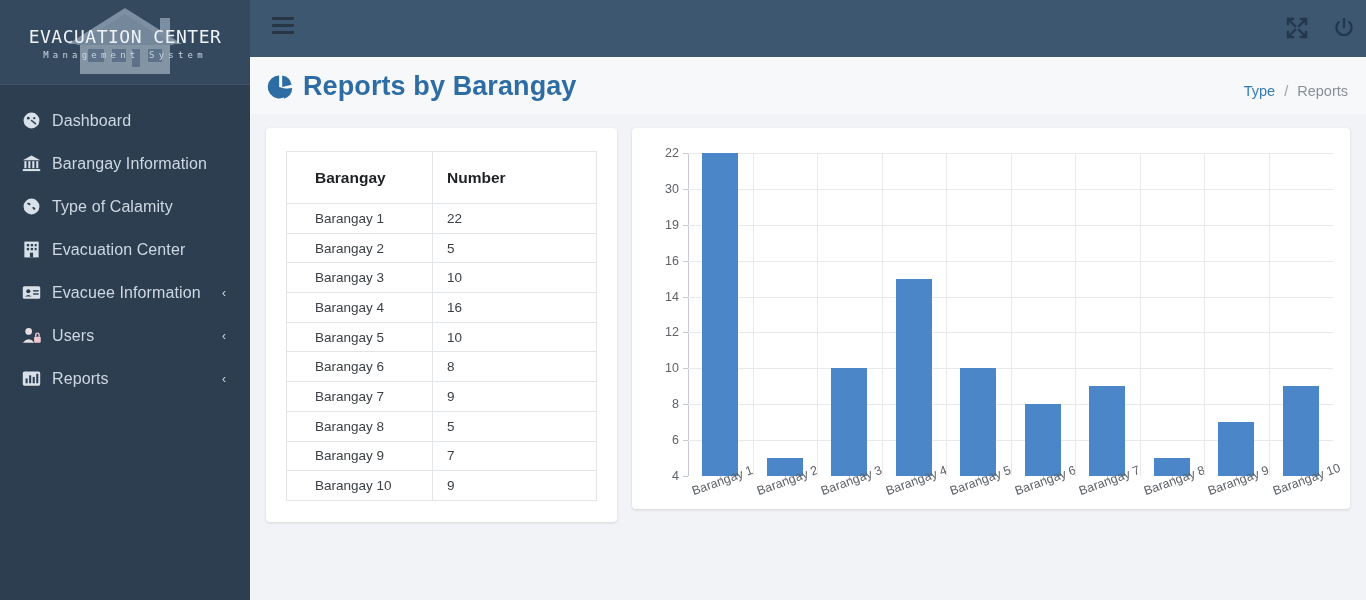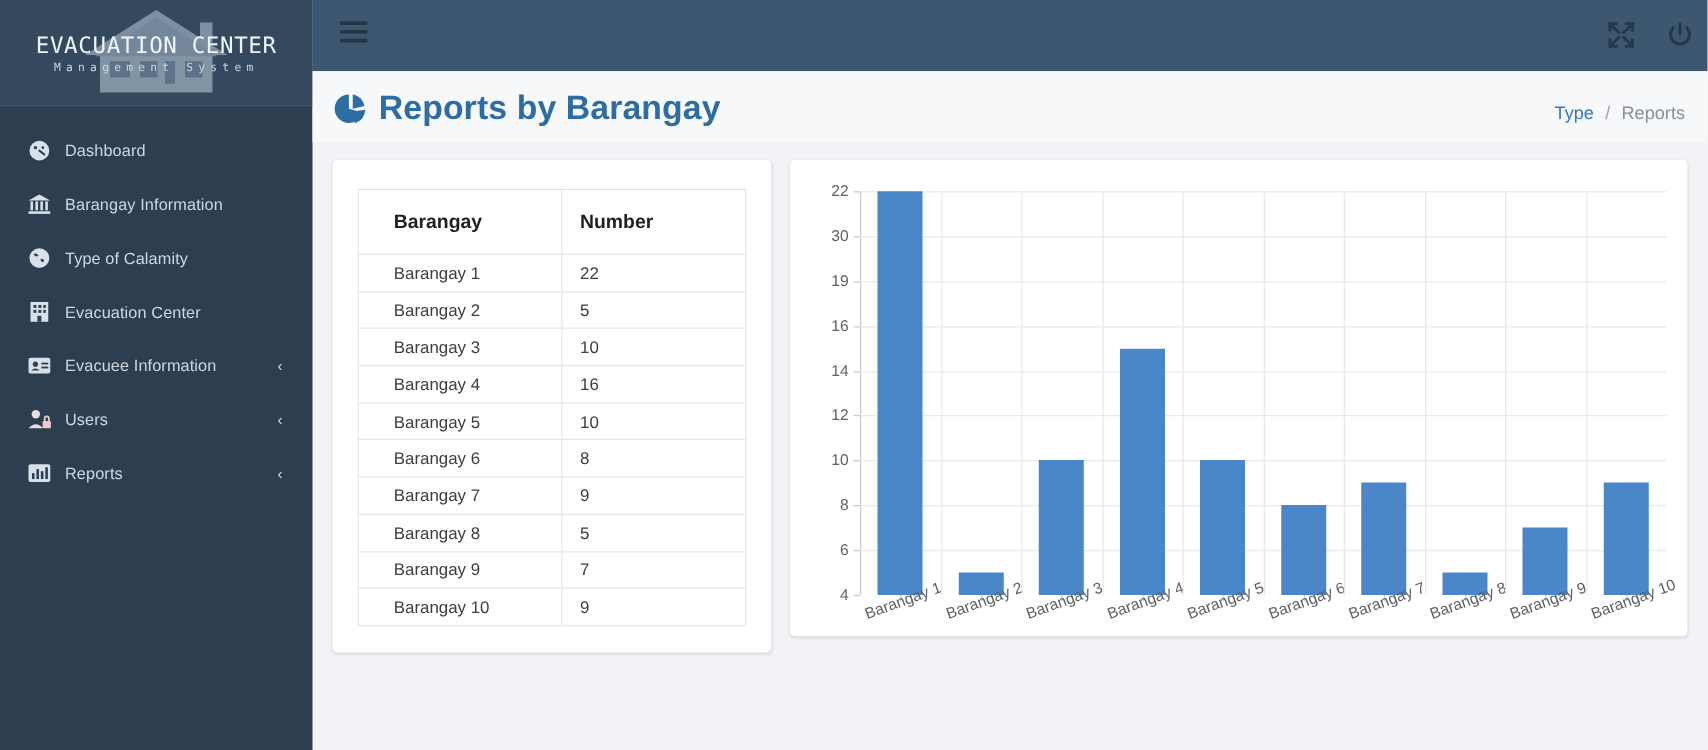--- a/index.html
+++ b/index.html
@@ -51,21 +51,21 @@
     color: #c8d2dc; cursor: pointer;
     position: relative;
   }
   .nav-icon {
     width: 30px; height: 22px;
     display: flex; align-items: center;
     flex: none;
     color: #d8e1ea;
   }
   .nav-label {
-    font-size: 13px; color: #cfd8e1;
+    font-size: 16px; color: #cfd8e1;
     white-space: nowrap; letter-spacing: .1px; text-align: center;
   }
   .nav-caret {
     position: absolute; right: 24px; top: 50%;
     transform: translateY(-50%);
     font-size: 12px; color: #cfd8e1;
   }
 
   
   #header {
@@ -134,21 +134,21 @@
   }
   #report-table th {
     height: 52px; padding: 0 0 0 14px;
     font-size: 15.5px; font-weight: 700; color: #1d2124;
     vertical-align: middle;
   }
   #report-table td {
     height: 29.7px; padding: 0 0 0 14px;
     font-size: 13.5px; color: #3b4044;
   }
-  #report-table th:first-child, #report-table td:first-child { width: 163px; padding-left: 28px; }
+  #report-table th:first-child, #report-table td:first-child { width: 146px; padding-left: 28px; }
 
   
   #chart-area { position: absolute; left: 0; top: 0; width: 718px; height: 381px; }
   #plot {
     position: absolute;
     left: 56px; top: 25px;
     width: 645px; height: 323px;
   }
   .grid-h {
     position: absolute; left: 0; width: 100%;

